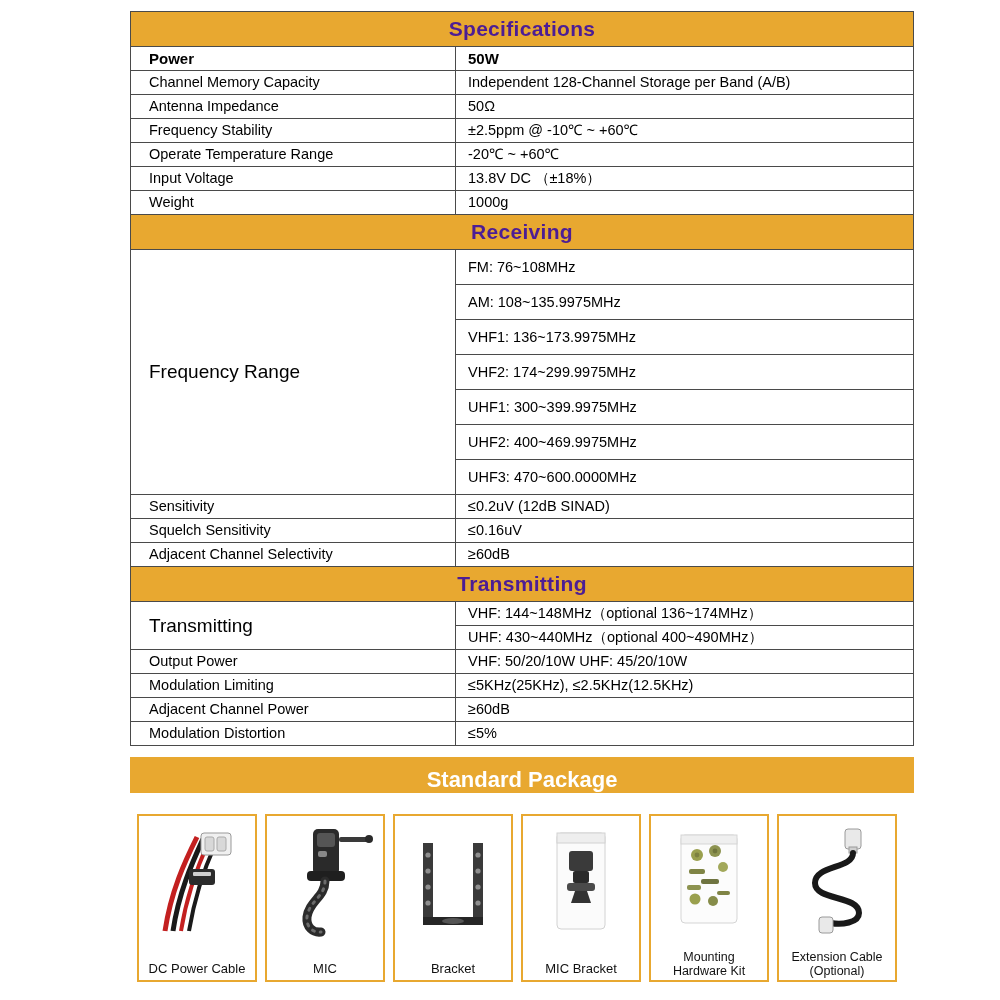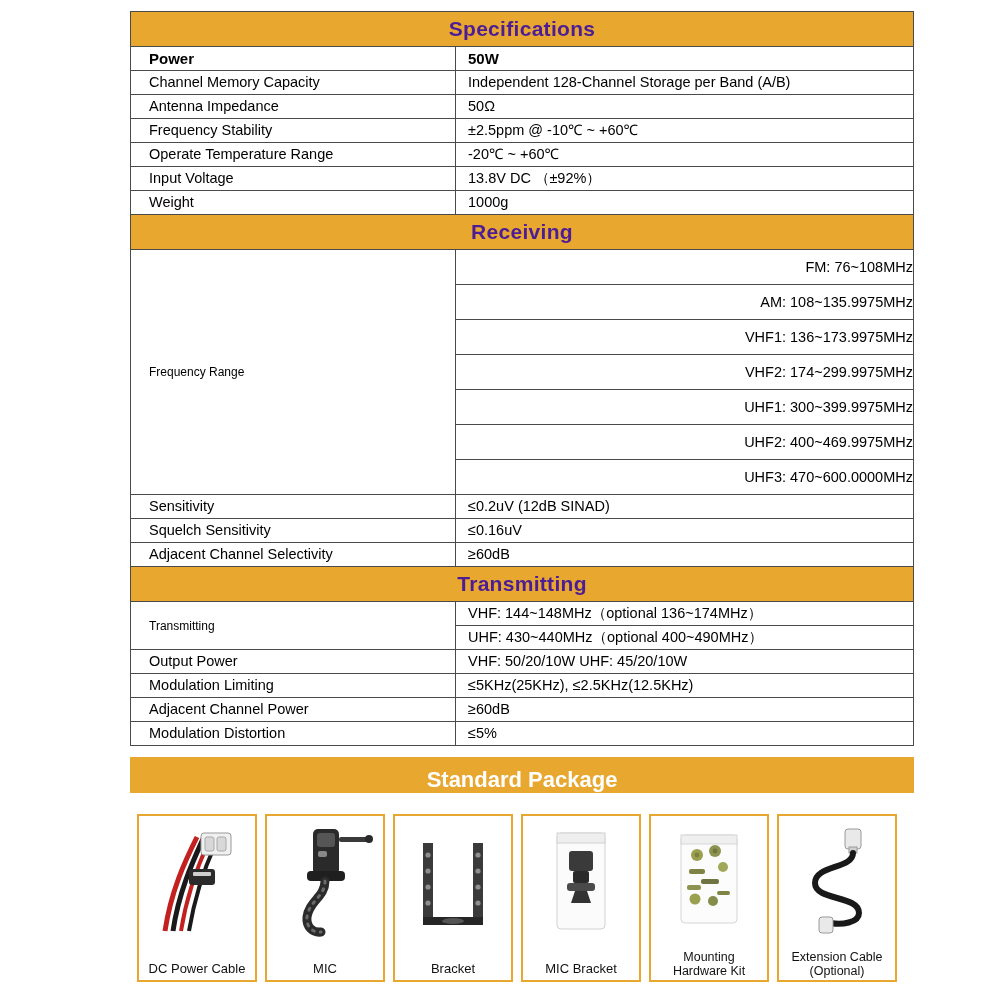--- a/index.html
+++ b/index.html
@@ -62,36 +62,35 @@
     height: 23px;
     line-height: 23px;
   }
   .bold {
     font-weight: bold;
     font-size: 15px;
   }
   .freq-label {
     vertical-align: middle;
     padding-left: 18px !important;
-    font-size: 12px;
+    font-size: 19px;
     margin-top: 33px;
   }
   table.freq-inner {
     border-collapse: collapse;
     width: 100%;
     table-layout: fixed;
   }
   table.freq-inner td {
     border: none;
     border-bottom: 1px solid #4a4a4a;
     height: 34px;
     line-height: 34px;
     padding-left: 12px;
     font-size: 14.5px;
-    text-align: right;
   }
   table.freq-inner tr:last-child td {
     border-bottom: none;
   }
   .cell-nopad {
     padding: 0 !important;
   }
   table.tx-inner {
     border-collapse: collapse;
     width: 100%;
@@ -197,21 +196,21 @@
         <tr>
           <td class="lbl">Frequency Stability</td>
           <td class="val">±2.5ppm @ -10℃ ~ +60℃</td>
         </tr>
         <tr>
           <td class="lbl">Operate Temperature Range</td>
           <td class="val">-20℃ ~ +60℃</td>
         </tr>
         <tr>
           <td class="lbl">Input Voltage</td>
-          <td class="val">13.8V DC （±92%）</td>
+          <td class="val">13.8V DC （±18%）</td>
         </tr>
         <tr>
           <td class="lbl">Weight</td>
           <td class="val">1000g</td>
         </tr>
 
         <tr class="section-row">
           <td colspan="2">Receiving</td>
         </tr>
 

